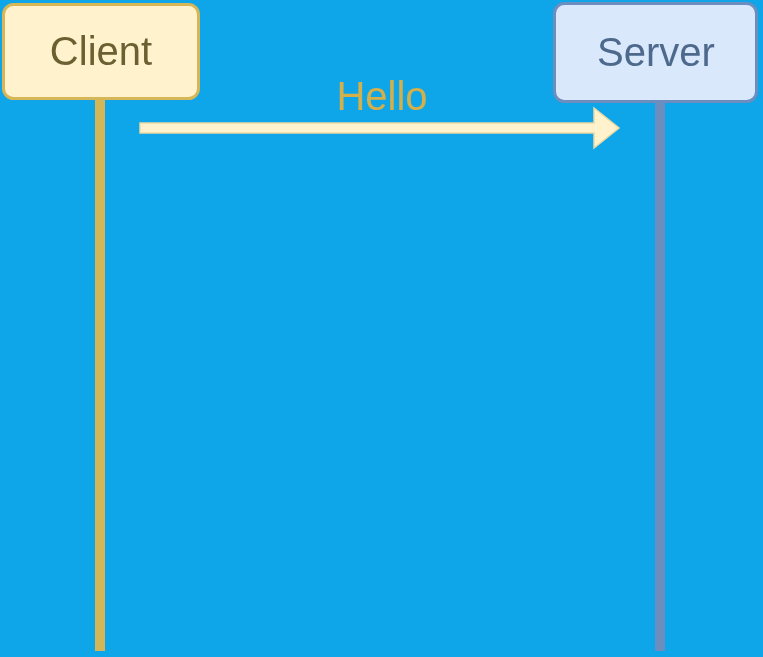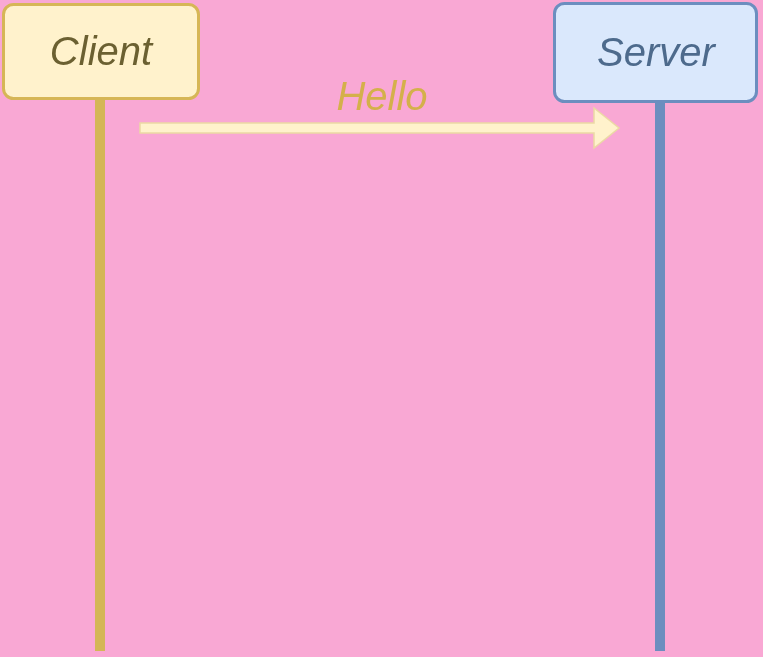--- a/index.html
+++ b/index.html
@@ -4,24 +4,23 @@
 <style>
   html, body {
     margin: 0;
     padding: 0;
     background: #000000;
   }
   .stage {
     position: relative;
     width: 763px;
     height: 657px;
-    background: #f9a8d4;
+    background: #0ea5e9;
     overflow: hidden;
     font-family: "Liberation Sans", sans-serif;
-    font-style: italic;
   }
   svg text {
     font-family: "Liberation Sans", sans-serif;
   }
   .participant-label {
     font-size: 40px;
   }
   .message-label {
     font-size: 40px;
   }

